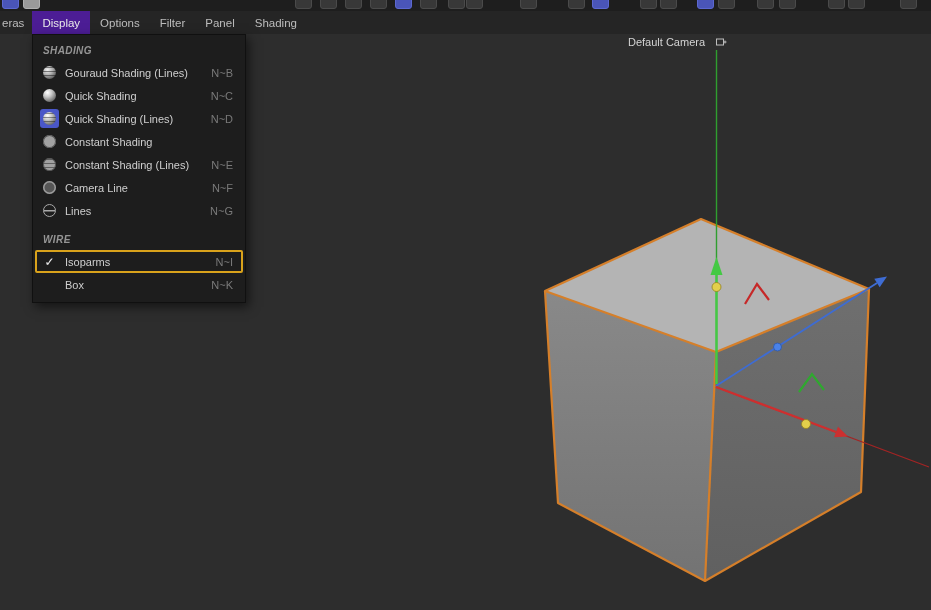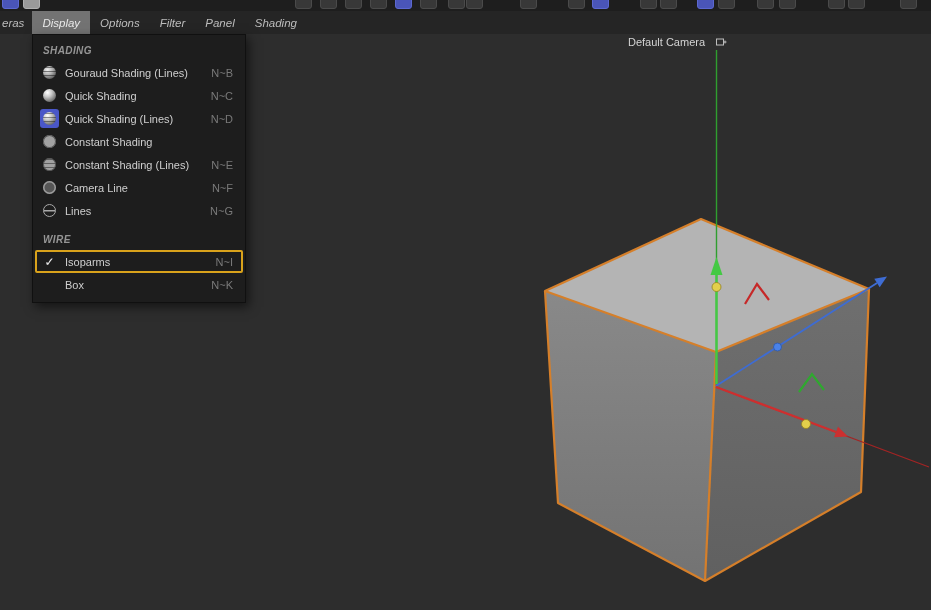--- a/index.html
+++ b/index.html
@@ -19,23 +19,23 @@
     background:#383838;border:1px solid #4a4a4a;box-sizing:border-box;
   }
   .tb-icon.blue{background:#4a55b8;border-color:#5c68d0;}
   .tb-icon.light{background:#9a9a9a;border-color:#b0b0b0;}
   
   .menu-bar{
     position:absolute;top:11px;left:0;width:931px;height:23px;
     background:#252525;display:flex;align-items:stretch;
     font-size:11.5px;color:#bdbdbd;z-index:5;
   }
-  .menu-item{display:flex;align-items:center;padding:0 10px;cursor:default;font-style:italic;}
+  .menu-item{display:flex;align-items:center;padding:0 10px;cursor:default;}
   .menu-item.partial{padding:0 8px 0 2px;}
-  .menu-item.active{background:#737373;color:#e9e9e9;}
+  .menu-item.active{background:#4c1d95;color:#e9e9e9;}
   
   .viewport{position:absolute;top:34px;left:0;width:931px;height:576px;background:#2d2d2d;z-index:0;}
   #scene{position:absolute;top:0;left:0;z-index:1;}
   .camera-label{
     position:absolute;top:36px;left:628px;z-index:2;
     font-size:11px;color:#d4d4d4;display:flex;align-items:center;gap:10px;
   }
   .cam-icon{display:inline-block;width:12px;height:12px;}
   
   .dropdown{

